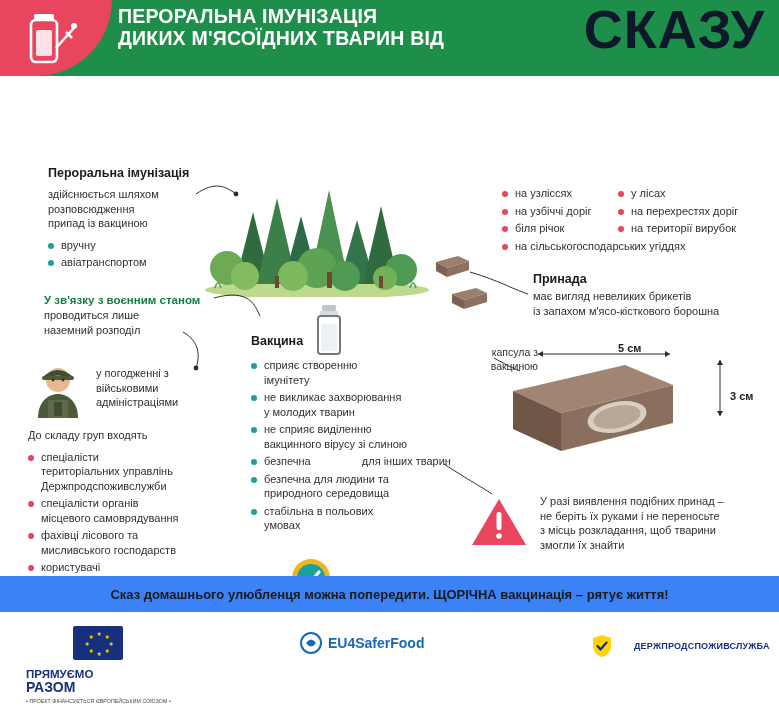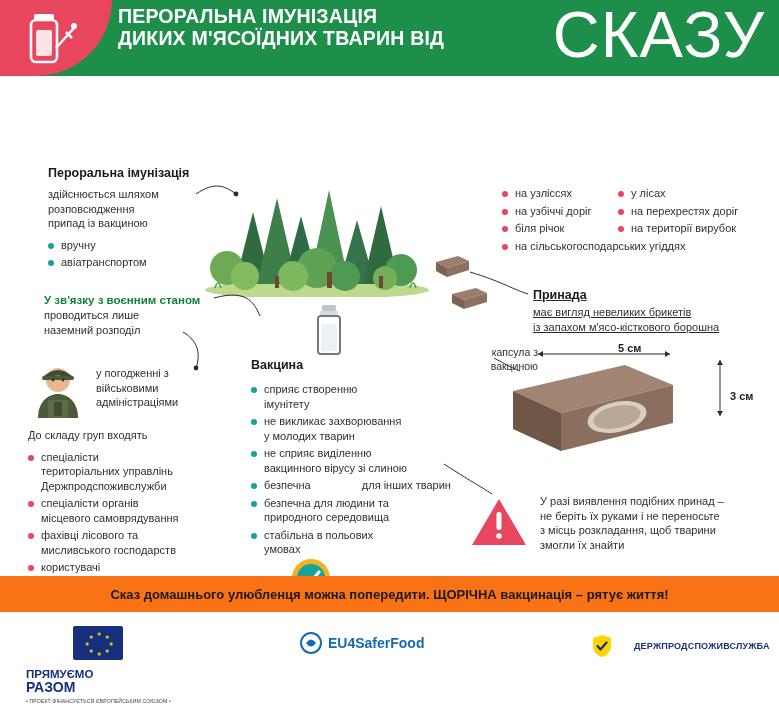--- a/index.html
+++ b/index.html
@@ -33,21 +33,21 @@
   .hdr-line1 {
     font-size:19.5px; font-weight:bold; color:#ffffff; letter-spacing:.2px;
     line-height:1.05;
   }
   .hdr-line2 {
     font-size:19.5px; font-weight:bold; color:#ffffff; letter-spacing:.2px;
     line-height:1.05; margin-top:2px;
   }
   .hdr-big {
     position:absolute; right:14px; top:2px;
-    font-size:65px; font-weight:normal; color:#ffffff; line-height:1;
+    font-size:54px; font-weight:bold; color:#0f172a; line-height:1;
     letter-spacing:1px;
   }
 
   
   .content { position:relative; width:779px; height:500px; }
 
   .blk { position:absolute; }
   .t-bold { font-weight:normal; }
   .h-title { font-size:12.5px; font-weight:bold; color:#1b1b1b; }
   .p { font-size:11px; line-height:1.32; color:#303030; }
@@ -86,21 +86,21 @@
   }
   .effic-text { font-size:10px; font-style:italic; line-height:1.38; color:#303030; }
 
   .badge-hand { position:absolute; left:272px; top:478px; width:78px; height:70px; }
 
   .foot-note { position:absolute; left:28px; top:527px; font-size:10px; font-style:italic; color:#555; line-height:1.35; }
 
   
   .yellow-bar {
     position:absolute; left:0; top:576px; width:779px; height:36px;
-    background:#f97316; display:flex; align-items:center; justify-content:center;
+    background:#3b82f6; display:flex; align-items:center; justify-content:center;
   }
   .yellow-bar span { font-size:13px; font-weight:bold; color:#1b1b1b; }
 
   
   .footer { position:absolute; left:0; top:612px; width:779px; height:96px; background:#fff; }
   .eu-flag {
     width:50px; height:34px; background:#17307e; border-radius:2px; position:relative;
   }
   .eu-star { position:absolute; color:#ffd400; font-size:6px; line-height:6px; }
   .footer-logo1 { position:absolute; left:26px; top:14px; display:flex; align-items:center; gap:8px;flex-direction:column; }
@@ -244,21 +244,21 @@
       <li>біля річок</li>
       <li>на сільськогосподарських угіддях</li>
     </ul>
 
     <ul class="bul red" style="position:absolute; left:618px; top:110px; width:155px;">
       <li>у лісах</li>
       <li>на перехрестях доріг</li>
       <li>на території вирубок</li>
     </ul>
 
-    <div class="blk" style="left:533px; top:212px; width:240px;text-decoration:underline;">
+    <div class="blk" style="left:533px; top:196px; width:240px;">
       <div class="h-title">Принада</div>
       <div class="p" style="white-space:pre-line; margin-top:3px;">має вигляд невеликих брикетів
 із запахом м'ясо-кісткового борошна</div>
     </div>
 
     <div class="blk" style="left:462px; top:270px; width:76px; text-align:right;">
       <div class="p t-bold" style="white-space:pre-line; font-size:10.5px;">капсула з
 вакциною</div>
     </div>
 
@@ -285,21 +285,21 @@
       <path d="M190 68 l-3 -5 h6 Z" fill="#2b2b2b"></path>
     </svg>
 
     <svg class="jar" viewBox="0 0 34 52">
       <rect x="10" y="1" width="14" height="6" rx="1.5" fill="#bfc5c9"></rect>
       <path d="M8 7 h18 v5 h-18 Z" fill="#d9dde0"></path>
       <rect x="6" y="12" width="22" height="38" rx="3" fill="none" stroke="#6f7a80" stroke-width="2"></rect>
       <rect x="9" y="20" width="16" height="27" rx="2" fill="#eef1f3"></rect>
     </svg>
 
-    <div class="blk" style="left:251px; top:258px; width:200px;margin-top:24px;">
+    <div class="blk" style="left:251px; top:258px; width:200px;">
       <div class="h-title">Вакцина</div>
       <ul class="bul teal" style="margin-top:10px;">
         <li><span class="t-bold">сприяє</span><span style="white-space:pre-line;"> створенню
 імунітету</span></li>
         <li><span class="t-bold">не викликає</span><span style="white-space:pre-line;"> захворювання
 у молодих тварин</span></li>
         <li><span class="t-bold">не сприяє</span><span style="white-space:pre-line;"> виділенню
 вакцинного вірусу зі слиною</span></li>
         <li><span class="t-bold">безпечна</span><span style="white-space:pre-line;padding-left:48px;"> для інших тварин</span></li>
         <li><span class="t-bold">безпечна</span><span style="white-space:pre-line;"> для людини та

